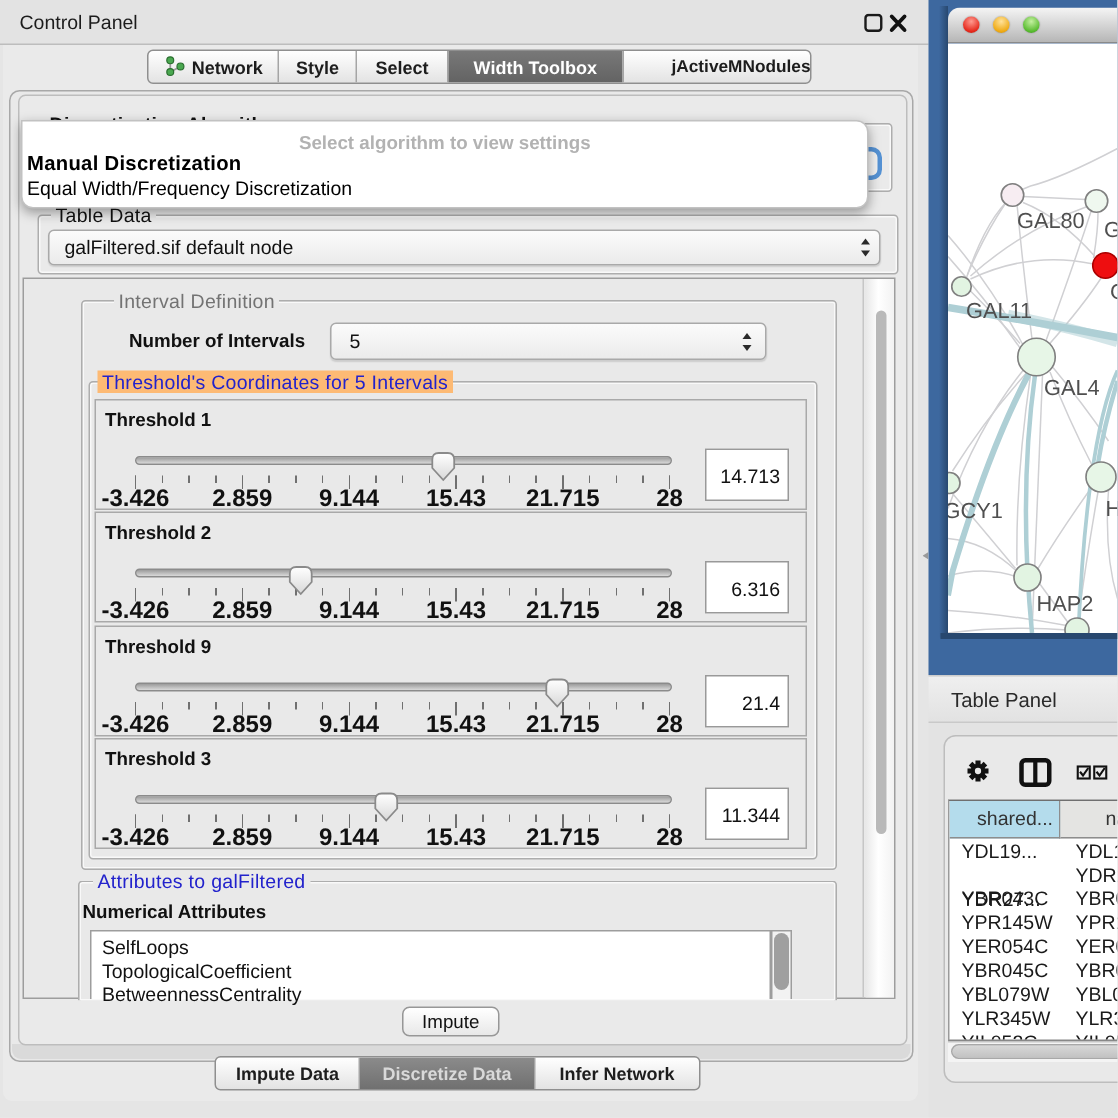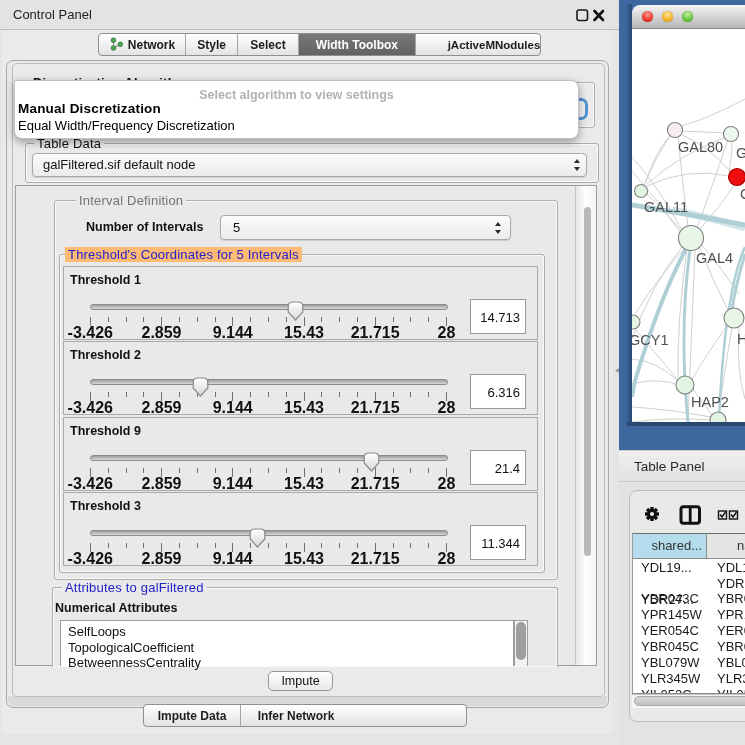--- a/index.html
+++ b/index.html
@@ -183,20 +183,21 @@
 <div class="abs" style="left:60px;top:620px;width:454px;height:46px;background:#fff;border:1px solid #9d9d9d;border-bottom:none;box-sizing:border-box;">
   <div style="font-size:13px;color:#111;padding:3px 0 0 7px;line-height:15.7px;">SelfLoops<br>TopologicalCoefficient<br>BetweennessCentrality</div>
 </div>
 <div class="abs" style="left:514px;top:620px;width:14px;height:46px;background:#f2f2f2;border:1px solid #9d9d9d;border-bottom:none;box-sizing:border-box;"></div>
 <div class="abs" style="left:516px;top:622px;width:10px;height:38px;background:#9f9f9f;border-radius:5px;"></div>
 
 <div class="abs" style="left:268px;top:671px;width:65px;height:20px;background:linear-gradient(#ffffff,#e8e8e8);border:1px solid #979797;border-radius:5px;box-sizing:border-box;text-align:center;font-size:12.5px;color:#111;line-height:18px;">Impute</div>
 
 <div class="abs tabrow" style="left:143px;top:704px;width:322px;height:21px;">
   <div class="tab" style="width:96px;">Impute Data</div>
+  <div class="tab tabsel" style="width:116px;background:linear-gradient(#8b8b8b,#707070);color:#d9d9d9;">Discretize Data</div>
   <div class="tab" style="width:110px;">Infer Network</div>
 </div>
 
 <div class="abs" style="left:615px;top:368px;width:4px;height:5px;background:#9a9a9a;clip-path:polygon(0 50%,100% 0,100% 100%);"></div>
 
 <div class="abs" style="left:619px;top:0;width:126px;height:450px;background:#3d689f;"></div>
 <div class="abs" style="left:626px;top:4px;width:6px;height:421px;background:linear-gradient(90deg,#3d689f,#28486f);"></div>
 
 <div class="abs" style="left:632px;top:5px;width:113px;height:23px;background:linear-gradient(#f5f5f5,#b6b6b6);border-radius:8px 0 0 0;border-bottom:1px solid #8a8a8a;"></div>
 <div class="abs" style="left:642px;top:11px;width:11px;height:11px;border-radius:50%;background:radial-gradient(circle at 50% 30%,#ff9a90,#e5281b 70%,#b01208);box-shadow:0 0 1px #777;"></div>

